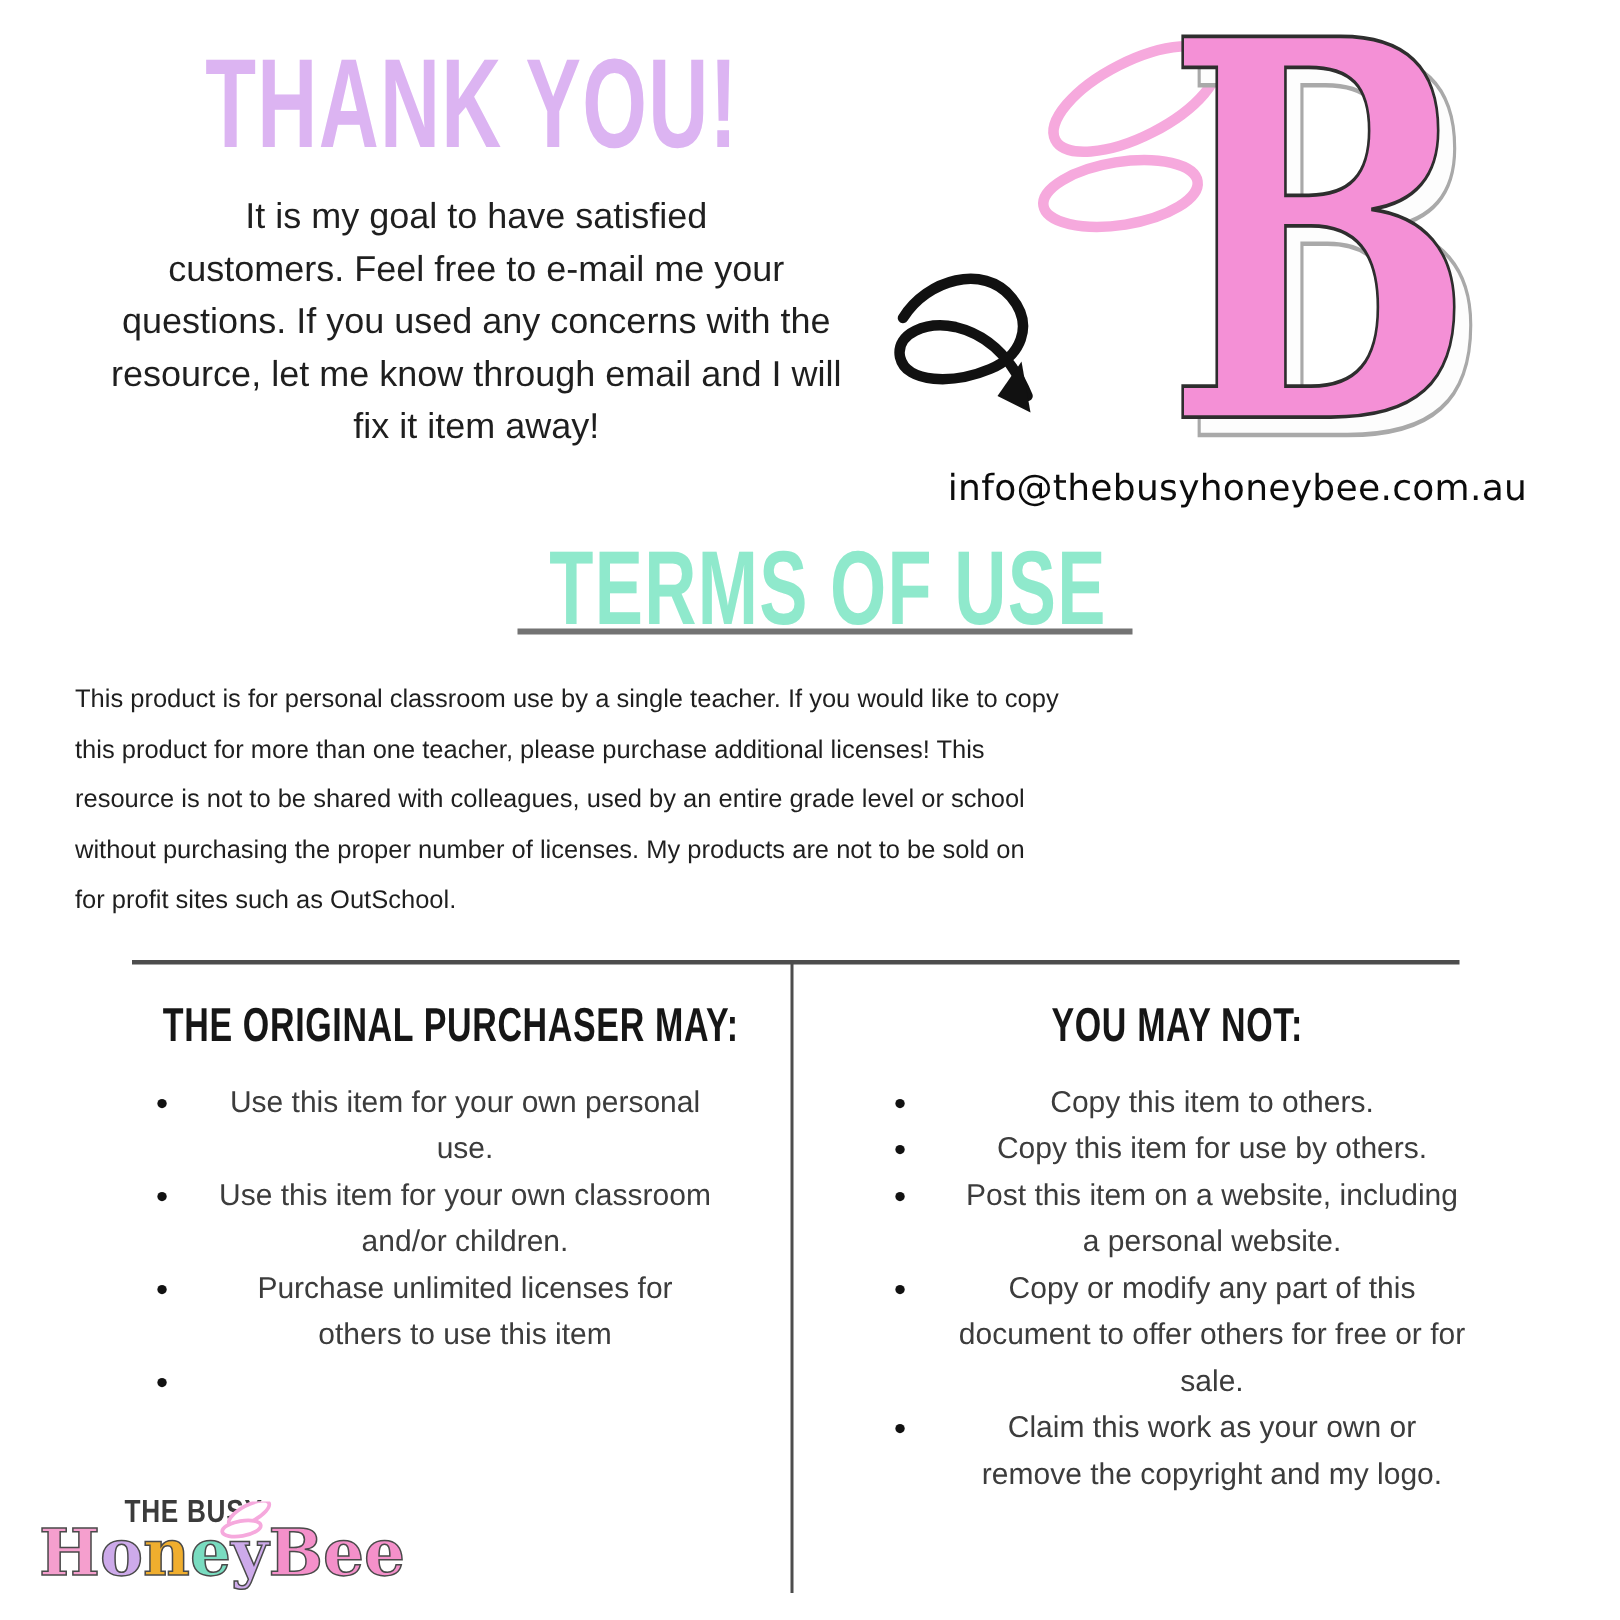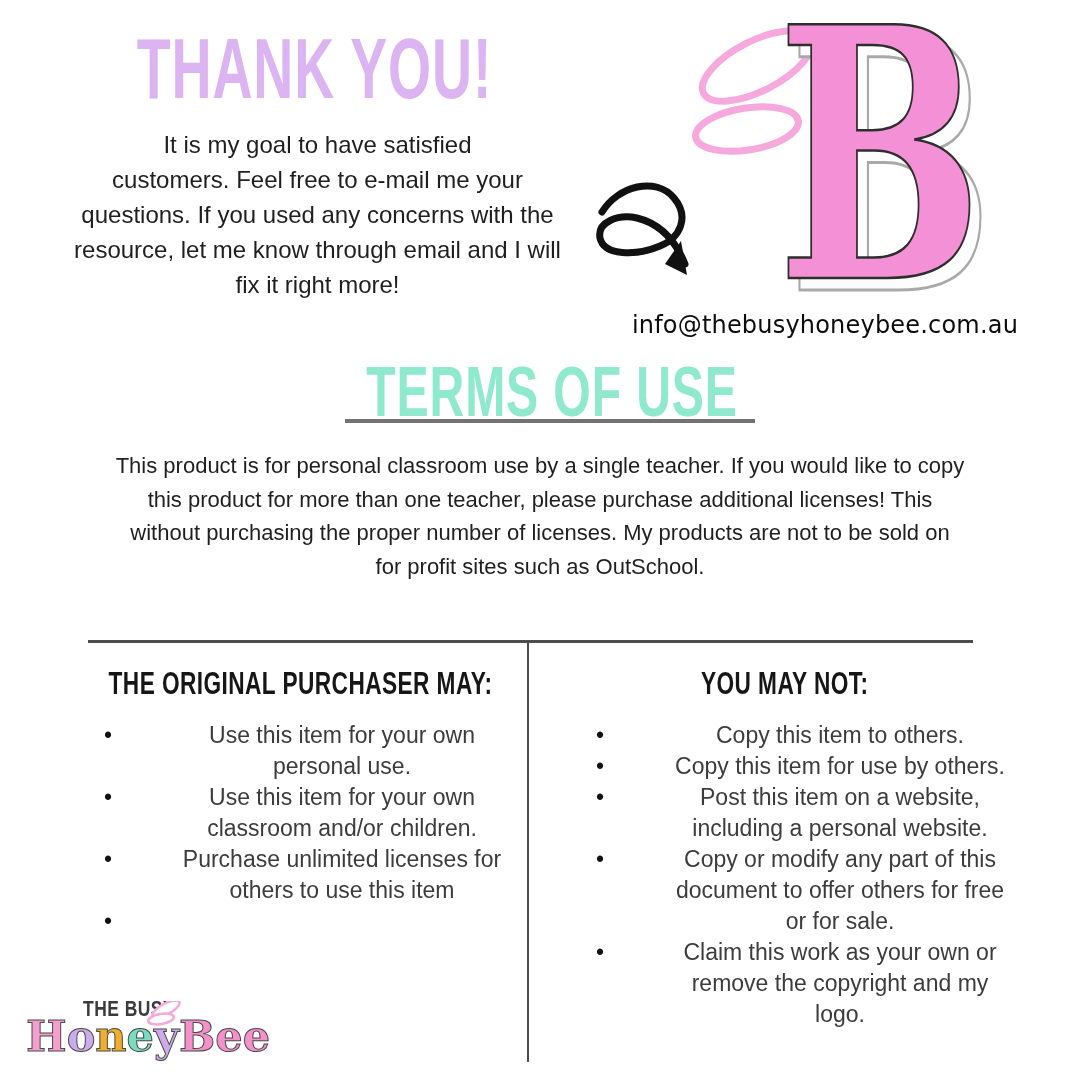--- a/index.html
+++ b/index.html
@@ -28,42 +28,42 @@
   }
   
   .terms-title{position:absolute;left:0;top:351px;width:1104px;text-align:center;}
   .terms-title .stretch{
     display:inline-block;transform:scale(0.86,1.25);transform-origin:center top;
     font-size:56px;font-weight:bold;letter-spacing:1px;white-space:nowrap;
   }
   .terms-underline{position:absolute;left:345px;top:419px;width:410px;height:4px;background:#737373;}
   .terms-body{position:absolute;left:50px;top:449px;width:980px;}
   .terms-body .line{
-    text-align:center;font-size:22px;line-height:33.5px;color:#1f1f1f;white-space:nowrap;
+    font-size:17px;line-height:33.5px;color:#1f1f1f;white-space:nowrap;
   }
   
   .rule-h{position:absolute;left:88px;top:640px;width:885px;height:2.5px;background:#4d4d4d;}
   .rule-v{position:absolute;left:527px;top:641px;width:2px;height:421px;background:#4d4d4d;}
   .col{position:absolute;top:666px;}
   .col-left{left:72px;width:450px;}
   .col-right{left:560px;width:450px;}
   .col-heading{text-align:center;height:40px;}
   .col-heading .stretch{
     display:inline-block;transform:scale(0.84,1.18);transform-origin:center top;
     font-size:27px;font-weight:bold;color:#161616;letter-spacing:0.5px;white-space:nowrap;
   }
   .col ul{list-style:none;margin:14px 0 0 0;padding:0;}
   .col-left ul{padding-left:32px;}
   .col-right ul{padding-left:36px;}
   .col li{display:flex;align-items:flex-start;}
   .bullet{
     width:40px;flex:0 0 40px;font-size:23px;line-height:31px;color:#111;text-align:left;
   }
   .li-text{
-    font-size:23px;line-height:31px;color:#3c3c3c;text-align:center;margin-left:32px;
+    font-size:20px;line-height:31px;color:#3c3c3c;text-align:center;
   }
   .col-left .li-text{width:332px;flex:0 0 332px;}
   .col-right .li-text{width:344px;flex:0 0 344px;}
   
   .footer-logo{position:absolute;left:26px;top:997px;width:230px;height:80px;}
   .footer-logo .busy{
     position:absolute;left:57px;top:0;font-size:19px;font-weight:bold;color:#3b3b3b;
     letter-spacing:0.5px;transform:scale(0.92,1.12);transform-origin:left top;white-space:nowrap;
   }
   .footer-logo .word{
@@ -80,21 +80,21 @@
 
   <div class="thank-title">
     <span class="stretch" style="color:#dcb4f2;">THANK YOU!</span>
   </div>
 
   <div class="intro">
     <div class="line">It is my goal to have satisfied</div>
     <div class="line">customers. Feel free to e-mail me your</div>
     <div class="line">questions. If you used any concerns with the</div>
     <div class="line">resource, let me know through email and I will</div>
-    <div class="line">fix it right more!</div>
+    <div class="line">fix it item away!</div>
   </div>
 
   <svg class="bee-logo" viewBox="0 0 302 296">
     <g>
       <ellipse cx="74" cy="60" rx="60" ry="25" transform="rotate(-27 74 60)" fill="#ffffff" stroke="#f6a9dd" stroke-width="7"></ellipse>
       <ellipse cx="64" cy="123" rx="52" ry="21" transform="rotate(-9 64 123)" fill="#ffffff" stroke="#f6a9dd" stroke-width="7"></ellipse>
     </g>
     <g font-family="DejaVu Serif, serif" font-weight="bold" text-anchor="middle">
       <text x="197" y="278" font-size="348" fill="#fdfdfd" stroke="#a9a9a9" stroke-width="3" transform="translate(208 6) scale(0.7 1) translate(-197 0)">B</text>
       <text x="197" y="272" font-size="348" fill="#f490d6" stroke="#2e2e2e" stroke-width="2.5" transform="translate(197 0) scale(0.7 1) translate(-197 0)">B</text>
@@ -109,20 +109,21 @@
   <div class="email">info@thebusyhoneybee.com.au</div>
 
   <div class="terms-title">
     <span class="stretch" style="color:#8fe9cc;">TERMS OF USE</span>
   </div>
   <div class="terms-underline"></div>
 
   <div class="terms-body">
     <div class="line">This product is for personal classroom use by a single teacher. If you would like to copy</div>
     <div class="line">this product for more than one teacher, please purchase additional licenses! This</div>
+    <div class="line">resource is not to be shared with colleagues, used by an entire grade level or school</div>
     <div class="line">without purchasing the proper number of licenses. My products are not to be sold on</div>
     <div class="line">for profit sites such as OutSchool.</div>
   </div>
 
   <div class="rule-h"></div>
   <div class="rule-v"></div>
 
   <div class="col col-left">
     <div class="col-heading">
       <span class="stretch">THE ORIGINAL PURCHASER MAY:</span>

